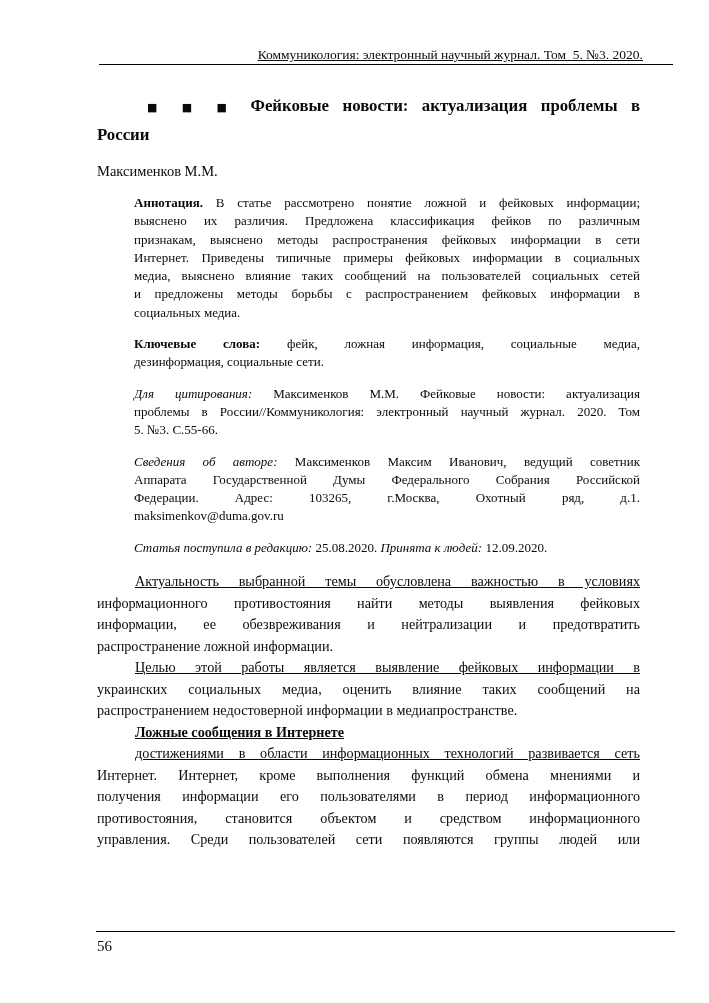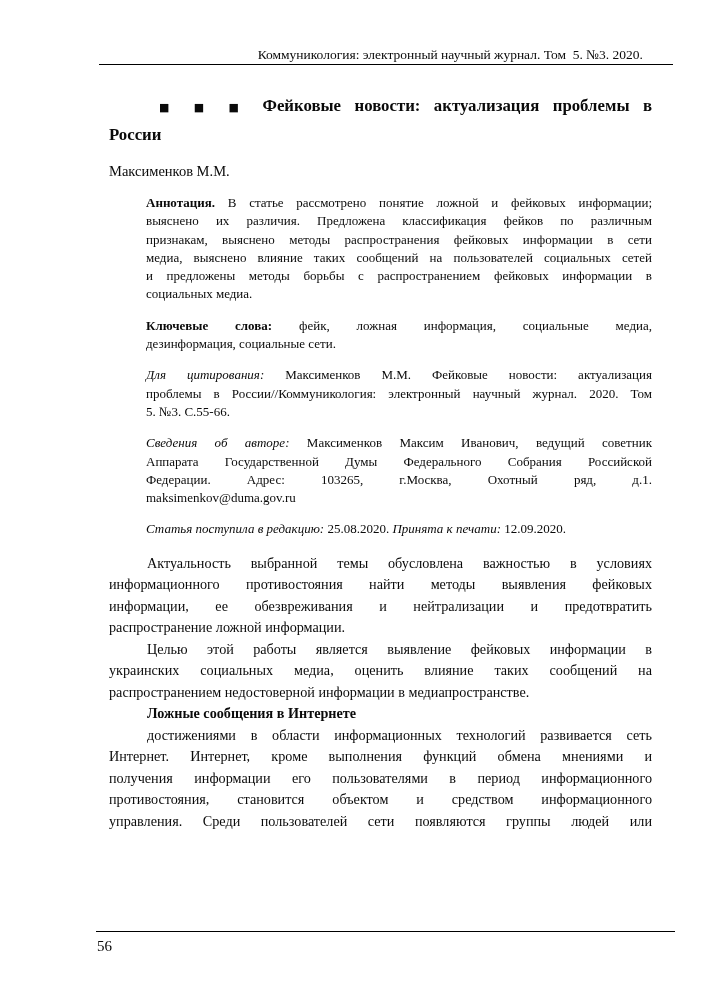--- a/index.html
+++ b/index.html
@@ -4,43 +4,43 @@
 <style>
   html,body{margin:0;padding:0;background:#ffffff;}
   body{
     width:709px;height:1003px;position:relative;overflow:hidden;
     font-family:"Liberation Serif","DejaVu Serif",serif;
     color:#0a0a0a;
     -webkit-font-smoothing:antialiased;
   }
   .journal-header{
     position:absolute;top:46px;left:97px;width:546px;
-    text-align:right;font-size:13.5px;line-height:17px;white-space:pre;
+    text-align:right;font-size:13.5px;line-height:17px;white-space:pre;text-decoration:underline;
   }
   .rule{position:absolute;height:0;border-top:1.8px solid #000;}
   .rule-top{top:64px;left:99px;width:574px;}
   .rule-bottom{top:931px;left:96px;width:579px;}
-  .content{position:absolute;left:109px;top:92px;width:543px;}
+  .content{position:absolute;left:97px;top:92px;width:543px;}
   
   .jline{text-align:justify;text-align-last:justify;white-space:normal;}
   .jline.last{text-align-last:left;}
   .jline span.b{font-weight:bold;}
   .jline span.i{font-style:italic;}
   
   .title-block{font-weight:bold;font-size:16.8px;line-height:27px;margin-bottom:13px;}
   .title-line1{text-indent:50px;}
   .title-marker{font-family:"DejaVu Sans",sans-serif;font-size:11px;letter-spacing:1px;}
   
   .author-line{font-weight:normal;font-size:14.5px;line-height:20px;margin-bottom:13px;}
   
   .fm{margin-left:37px;font-size:13px;line-height:18.3px;margin-bottom:13px;}
   .fm-last{margin-bottom:14px;}
   
   .body-p{font-size:14.2px;line-height:21.5px;}
-  .indent-first .jline:first-child{text-indent:38px;}
+  .indent-first .jline:first-child{text-indent:38px;text-decoration:underline;}
   .page-number{position:absolute;left:97px;top:938px;font-weight:normal;font-size:15px;}
 </style>
 </head>
 <body>
 
 <div class="journal-header">Коммуникология: электронный научный журнал. Том  5. №3. 2020.</div>
 
 <div class="rule rule-top"></div>
 
 <div class="content">
@@ -50,20 +50,21 @@
     <div class="jline last">России</div>
   </div>
 
   <div class="author-line">Максименков М.М.</div>
 
 
   <div class="fm">
       <div class="jline"><span class="b">Аннотация.</span><span> В статье рассмотрено понятие ложной и фейковых информации;</span></div>
       <div class="jline"><span>выяснено их различия. Предложена классификация фейков по различным</span></div>
       <div class="jline"><span>признакам, выяснено методы распространения фейковых информации в сети</span></div>
+      <div class="jline"><span>Интернет. Приведены типичные примеры фейковых информации в социальных</span></div>
       <div class="jline"><span>медиа, выяснено влияние таких сообщений на пользователей социальных сетей</span></div>
       <div class="jline"><span>и предложены методы борьбы с распространением фейковых информации в</span></div>
       <div class="jline last"><span>социальных медиа.</span></div>
     </div>
 
   <div class="fm">
       <div class="jline"><span class="b">Ключевые слова:</span><span> фейк, ложная информация, социальные медиа,</span></div>
       <div class="jline last"><span>дезинформация, социальные сети.</span></div>
     </div>
 
@@ -74,21 +75,21 @@
     </div>
 
   <div class="fm">
       <div class="jline"><span class="i">Сведения об авторе:</span><span> Максименков Максим Иванович, ведущий советник</span></div>
       <div class="jline"><span>Аппарата Государственной Думы Федерального Собрания Российской</span></div>
       <div class="jline"><span>Федерации. Адрес: 103265, г.Москва, Охотный ряд, д.1.</span></div>
       <div class="jline last"><span>maksimenkov@duma.gov.ru</span></div>
     </div>
 
   <div class="fm fm-last">
-      <div class="jline last"><span class="i">Статья поступила в редакцию:</span><span> 25.08.2020. </span><span class="i">Принята к печати:</span><span> 12.09.2020.</span></div>
+      <div class="jline last"><span class="i">Статья поступила в редакцию:</span><span> 25.08.2020. </span><span class="i">Принята к людей:</span><span> 12.09.2020.</span></div>
     </div>
 
   <div class="body-p indent-first">
       <div class="jline"><span>Актуальность выбранной темы обусловлена важностью в условиях</span></div>
       <div class="jline"><span>информационного противостояния найти методы выявления фейковых</span></div>
       <div class="jline"><span>информации, ее обезвреживания и нейтрализации и предотвратить</span></div>
       <div class="jline last"><span>распространение ложной информации.</span></div>
     </div>
 
   <div class="body-p indent-first">

